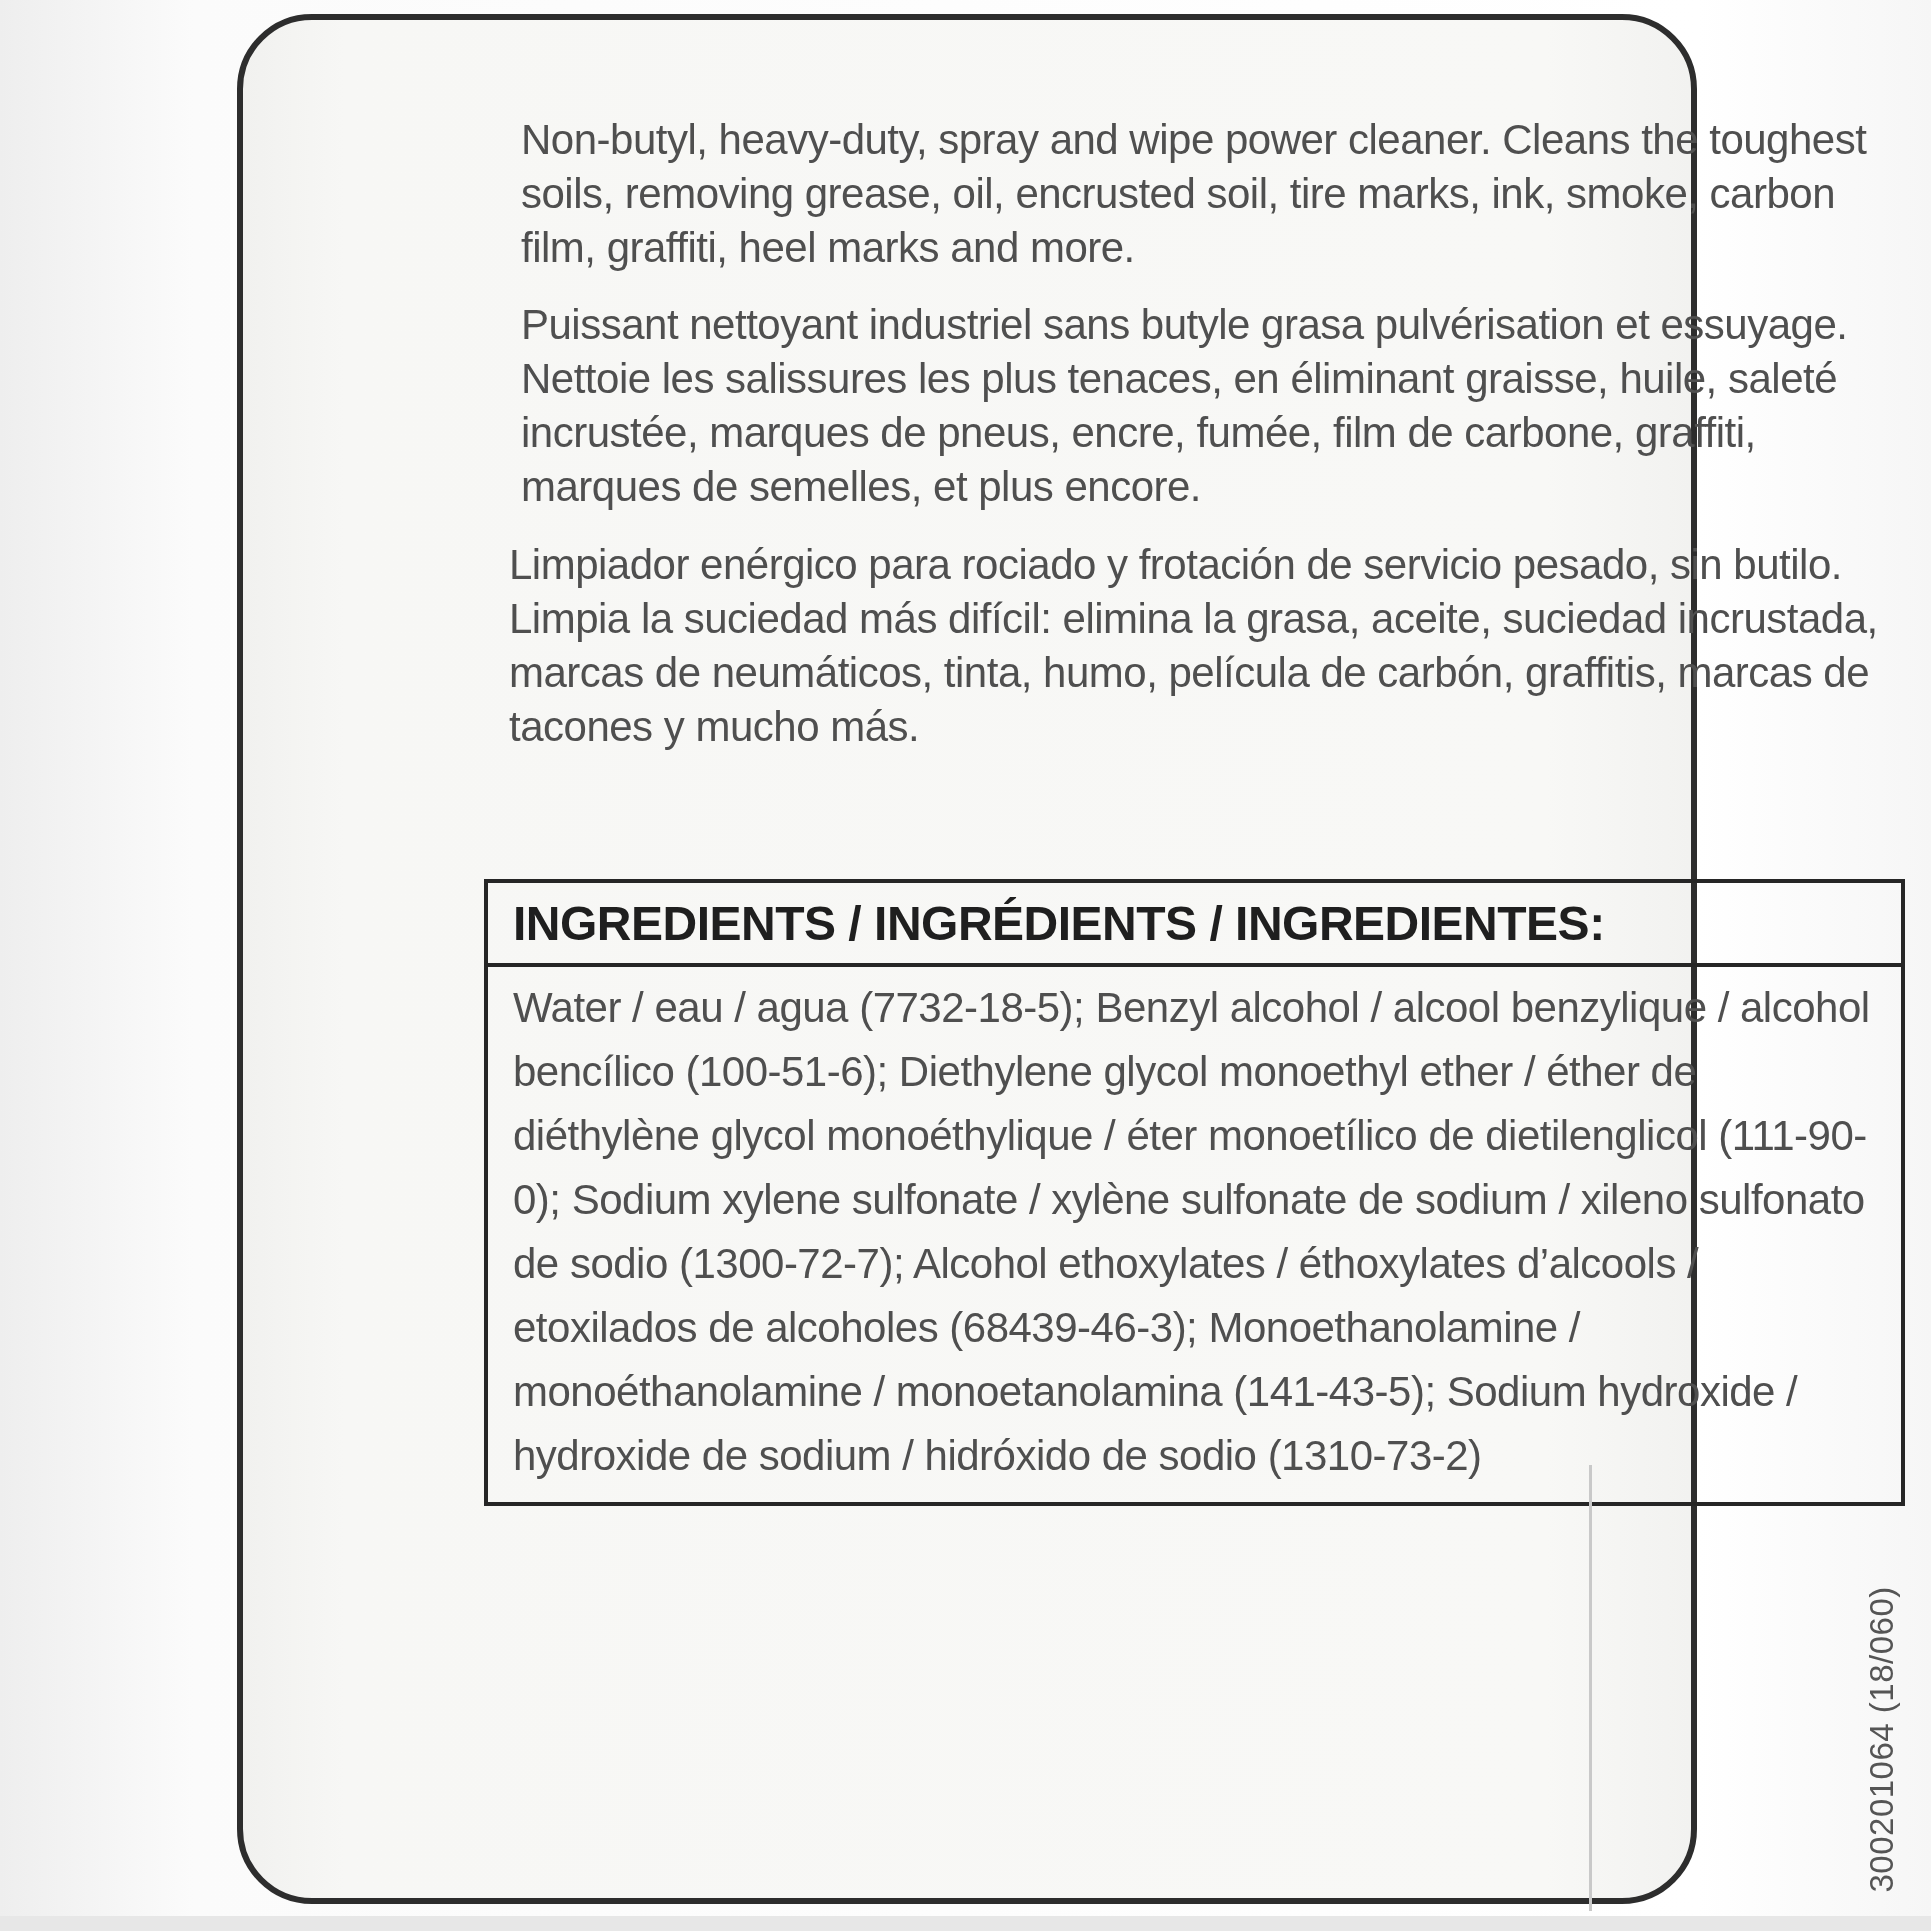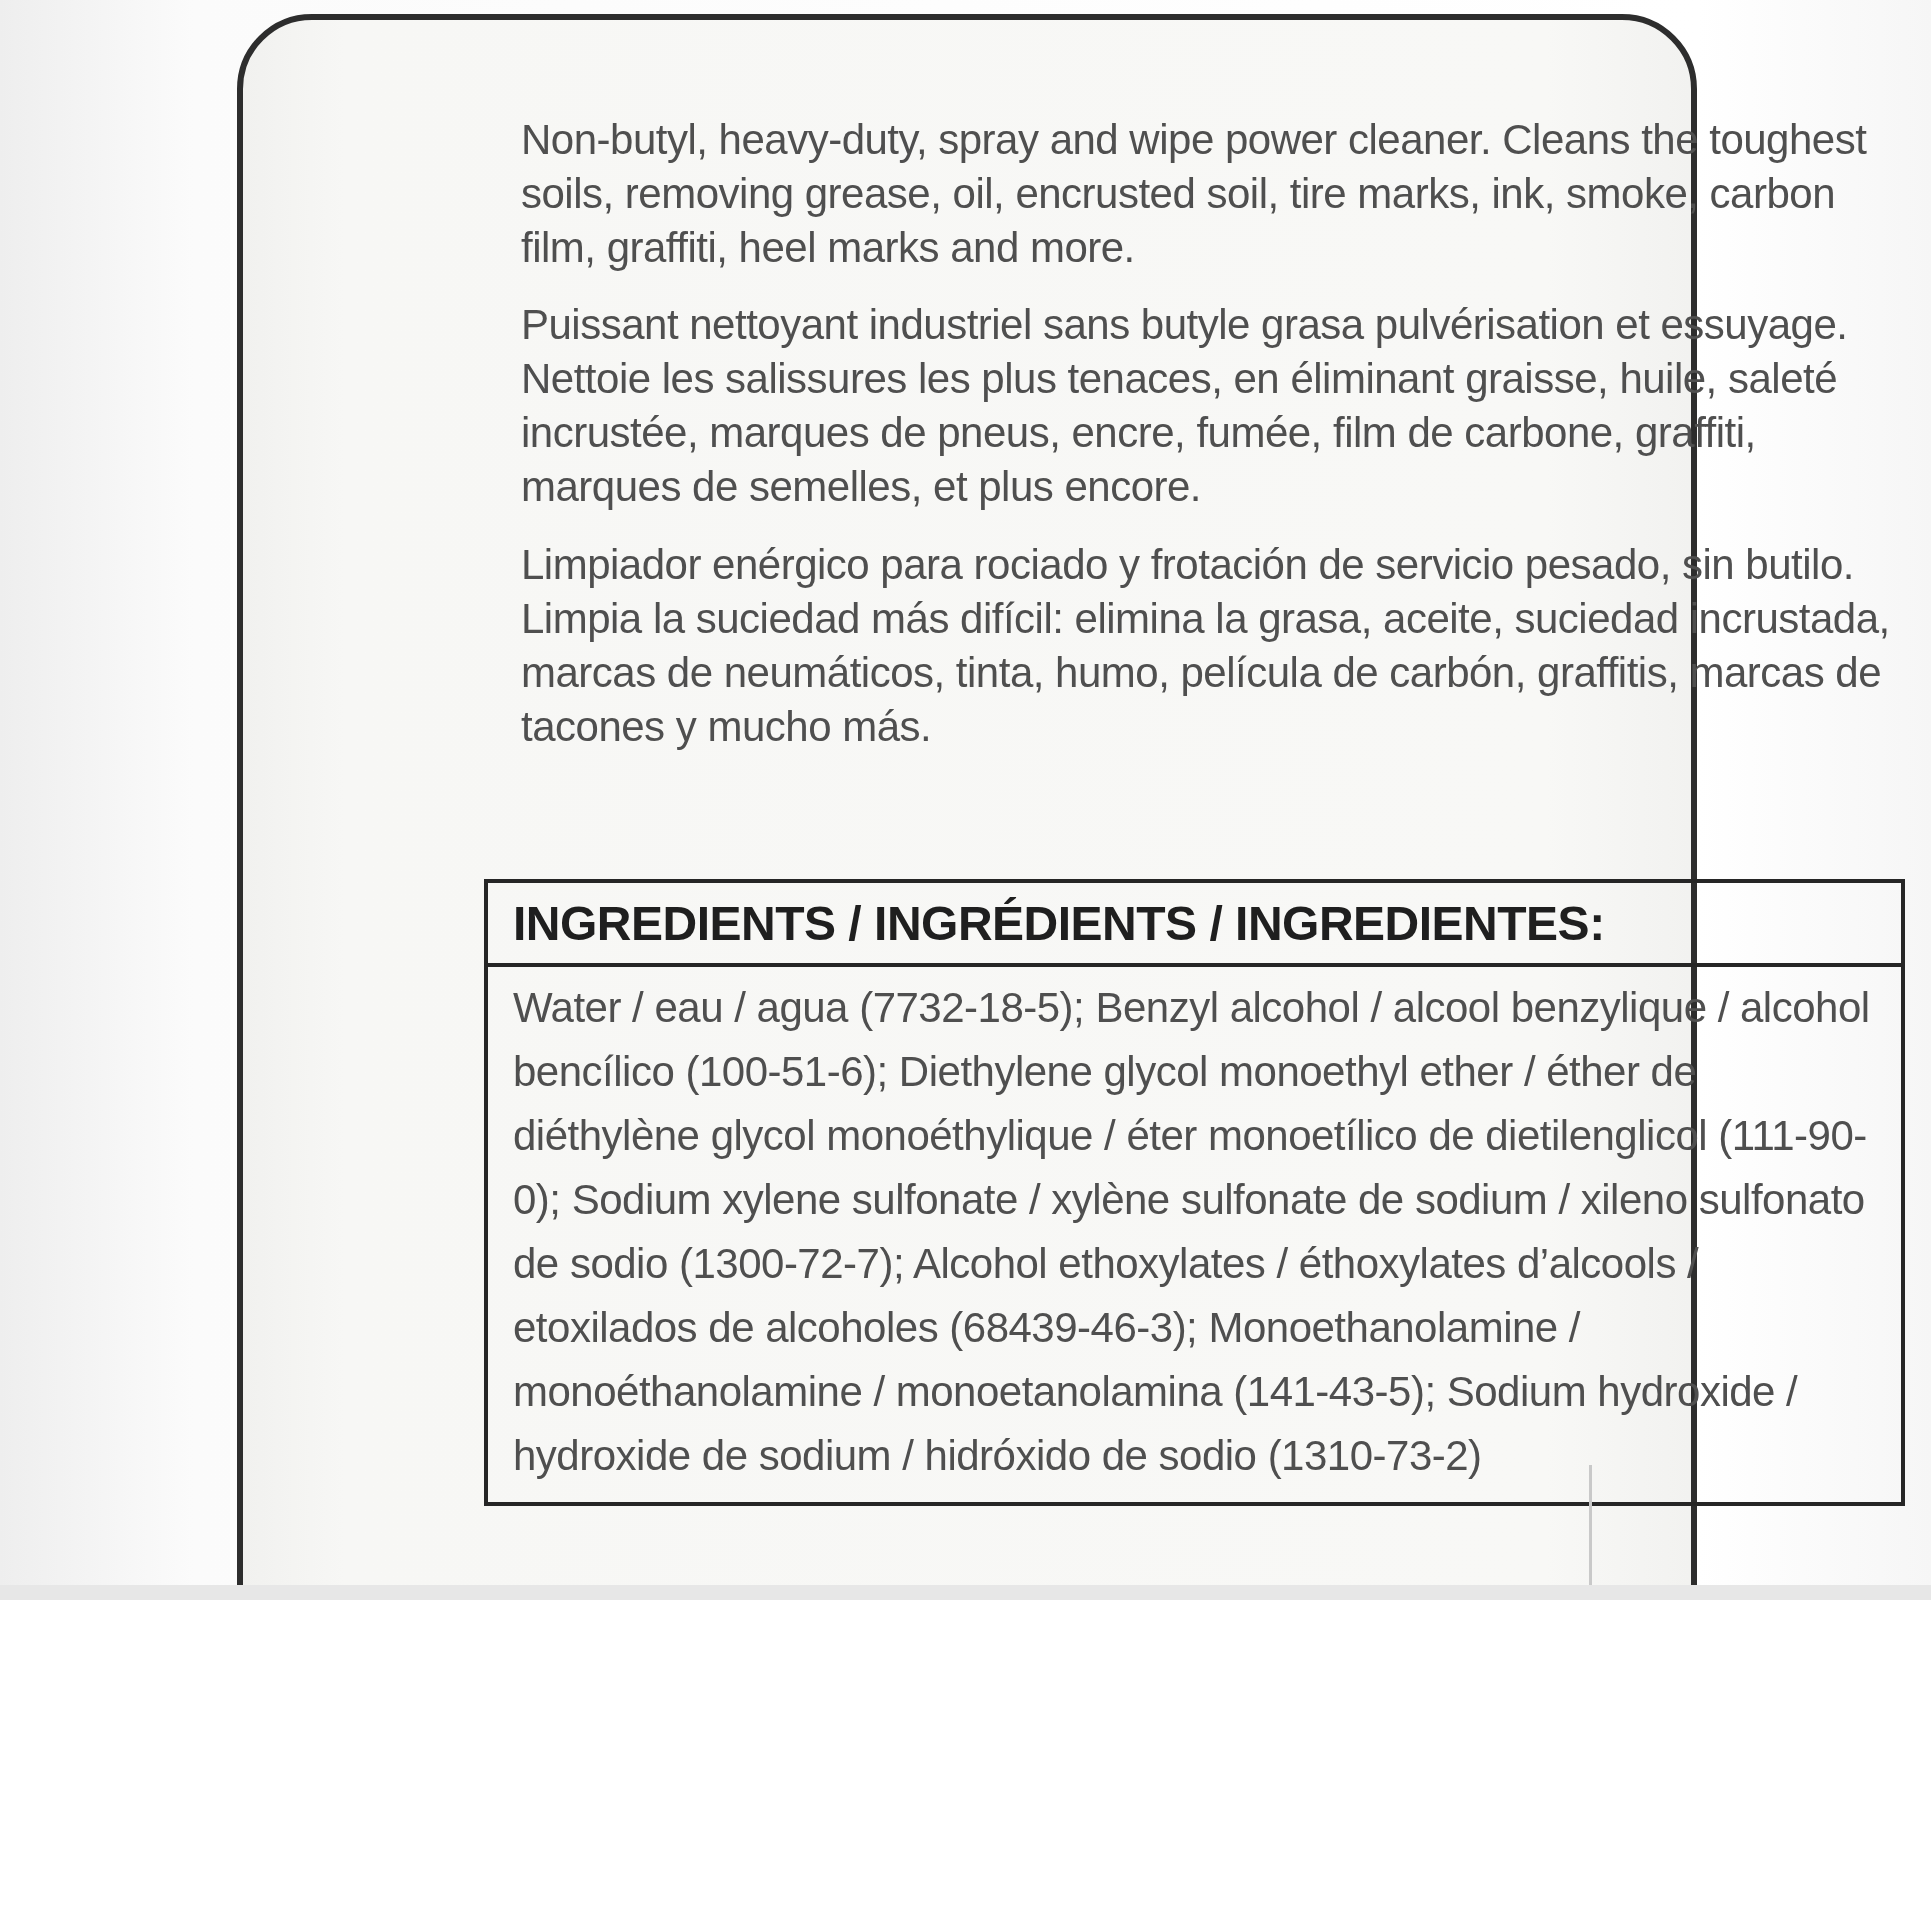--- a/index.html
+++ b/index.html
@@ -5,21 +5,21 @@
   html, body {
     margin: 0;
     padding: 0;
     width: 1931px;
     height: 1931px;
     font-family: "Liberation Sans", "DejaVu Sans", sans-serif;
   }
   .page {
     position: relative;
     width: 1931px;
-    height: 1600px;
+    height: 1931px;
     background: linear-gradient(to right, #eeeeee 0%, #fbfbfb 10%, #ffffff 88%, #f6f6f6 100%);
     overflow: hidden;
   }
   .bottom-strip {
     position: absolute;
     left: 0; bottom: 0;
     width: 1931px; height: 15.4px;
     background: #e7e7e7;
   }
   .label {
@@ -36,21 +36,21 @@
   .para {
     position: absolute;
     margin: 0;
     color: #4f4f4f;
     font-size: 42px;
     line-height: 54px;
     letter-spacing: -0.5px;
   }
   .para-en { left: 278px; top: 93px;  width: 1390px; }
   .para-fr { left: 278px; top: 278px; width: 1400px; }
-  .para-es { left: 278px; top: 518px; width: 1400px; }
+  .para-es { left: 266px; top: 518px; width: 1400px; }
   .ing-box {
     position: absolute;
     left: 241px;
     top: 859px;
     width: 1421px;
     box-sizing: border-box;
     border: 4.8px solid #262626;
     background: transparent;
   }
   .ing-header {

